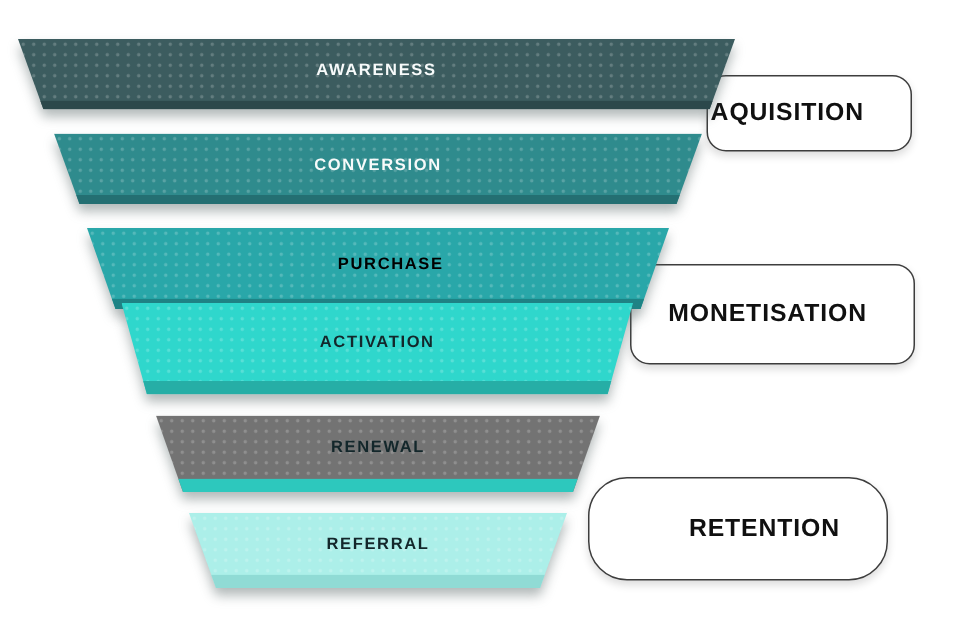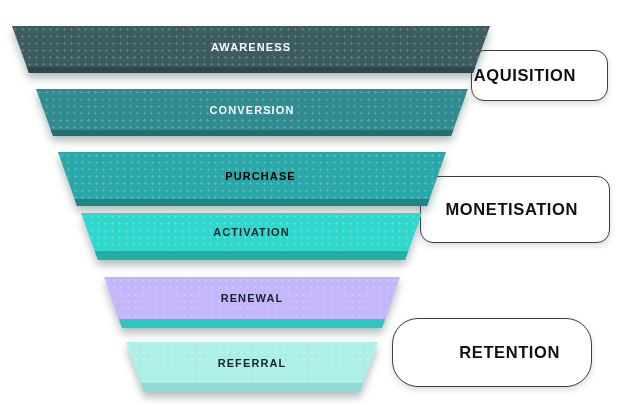--- a/index.html
+++ b/index.html
@@ -103,29 +103,29 @@
     </div>
   </div>
 
   <div class="seg-wrap" style="left:58px; top:152px; width:388px; height:54px;">
     <div class="seg-body" style="clip-path: polygon(0px 0px, 100% 0px, calc(100% - 19px) 100%, 19px 100%); padding-bottom: 7px; background-color: rgb(41, 167, 169);">
       <div class="seg-edge" style="height: 7px; clip-path: polygon(0px 0px, 100% 0px, calc(100% - 3px) 100%, 3px 100%); background-color: rgb(30, 132, 134);"></div>
       <span class="seg-label" style="color: #000000; padding-left: 17px;">PURCHASE</span>
     </div>
   </div>
 
-  <div class="seg-wrap" style="left:81px; top:213px; width:341px; height:47px;">
+  <div class="seg-wrap" style="left:81px; top:202px; width:341px; height:61px;">
     <div class="seg-body" style="clip-path: polygon(0px 0px, 100% 0px, calc(100% - 17px) 100%, 17px 100%); padding-bottom: 9px; background-color: rgb(47, 215, 204);">
       <div class="seg-edge" style="height: 9px; clip-path: polygon(0px 0px, 100% 0px, calc(100% - 4px) 100%, 4px 100%); background-color: rgb(38, 174, 166);"></div>
       <span class="seg-label" style="color: rgb(19, 39, 43);">ACTIVATION</span>
     </div>
   </div>
 
   <div class="seg-wrap" style="left:104px; top:277px; width:296px; height:51px;">
-    <div class="seg-body" style="clip-path: polygon(0px 0px, 100% 0px, calc(100% - 18px) 100%, 18px 100%); padding-bottom: 9px; background-color: #c4b5fd;">
+    <div class="seg-body" style="clip-path: polygon(0px 0px, 100% 0px, calc(100% - 18px) 100%, 18px 100%); padding-bottom: 9px; background-color: #737373;">
       <div class="seg-edge" style="height: 9px; clip-path: polygon(0px 0px, 100% 0px, calc(100% - 4px) 100%, 4px 100%); background-color: rgb(45, 200, 189);"></div>
       <span class="seg-label" style="color: rgb(19, 39, 43);">RENEWAL</span>
     </div>
   </div>
 
   <div class="seg-wrap" style="left:126px; top:342px; width:252px; height:50px;">
     <div class="seg-body" style="clip-path: polygon(0px 0px, 100% 0px, calc(100% - 18px) 100%, 18px 100%); padding-bottom: 9px; background-color: rgb(172, 239, 233);">
       <div class="seg-edge" style="height: 9px; clip-path: polygon(0px 0px, 100% 0px, calc(100% - 4px) 100%, 4px 100%); background-color: rgb(144, 219, 213);"></div>
       <span class="seg-label" style="color: rgb(19, 39, 43);">REFERRAL</span>
     </div>

